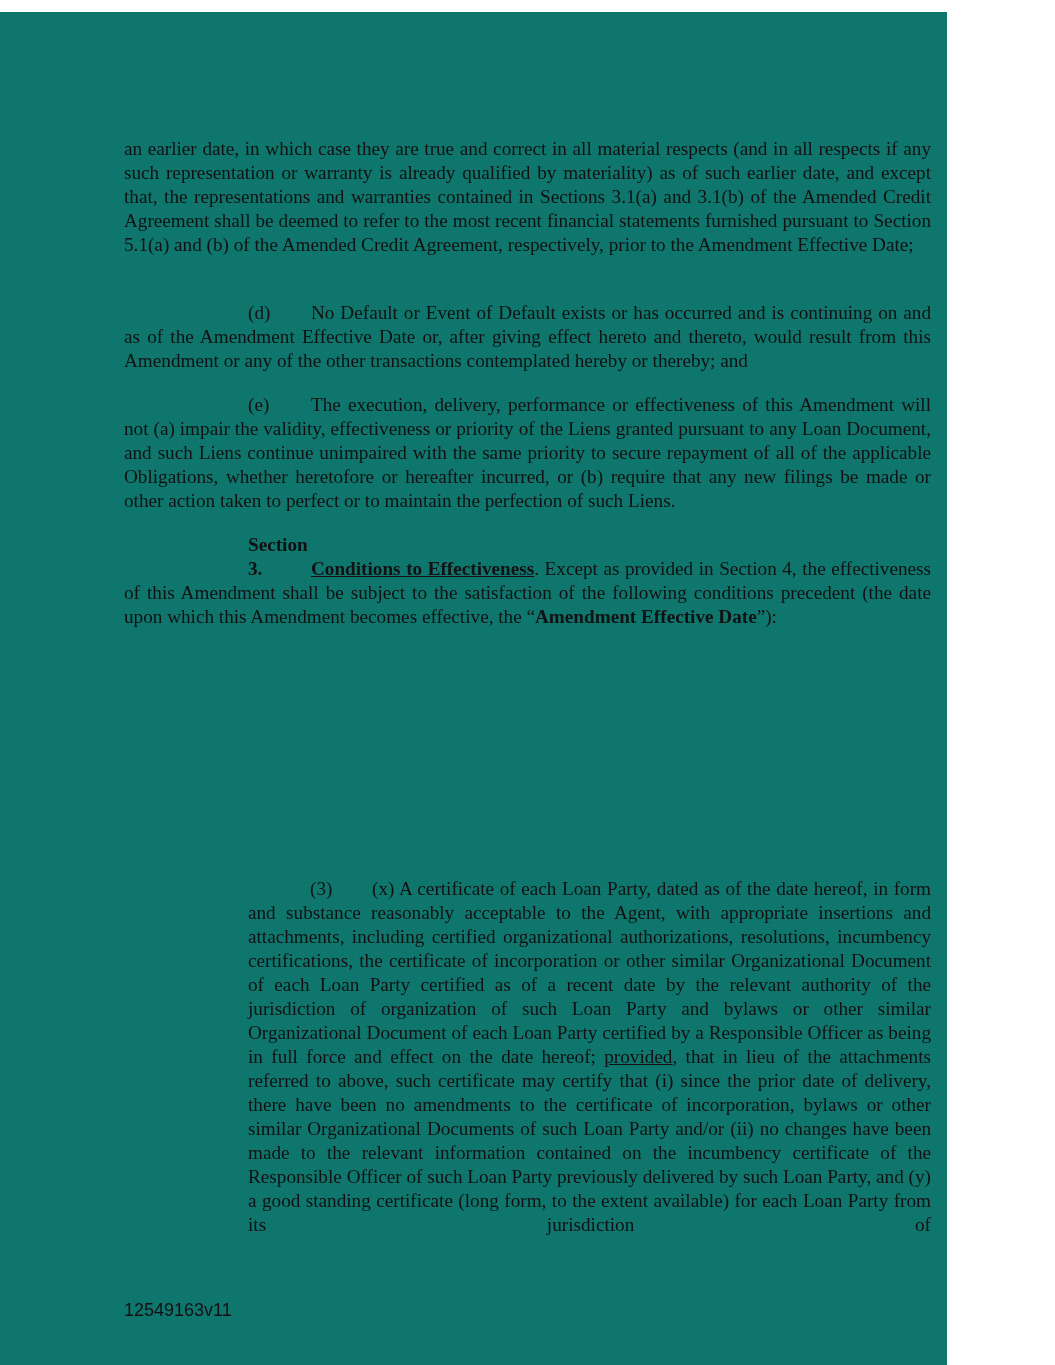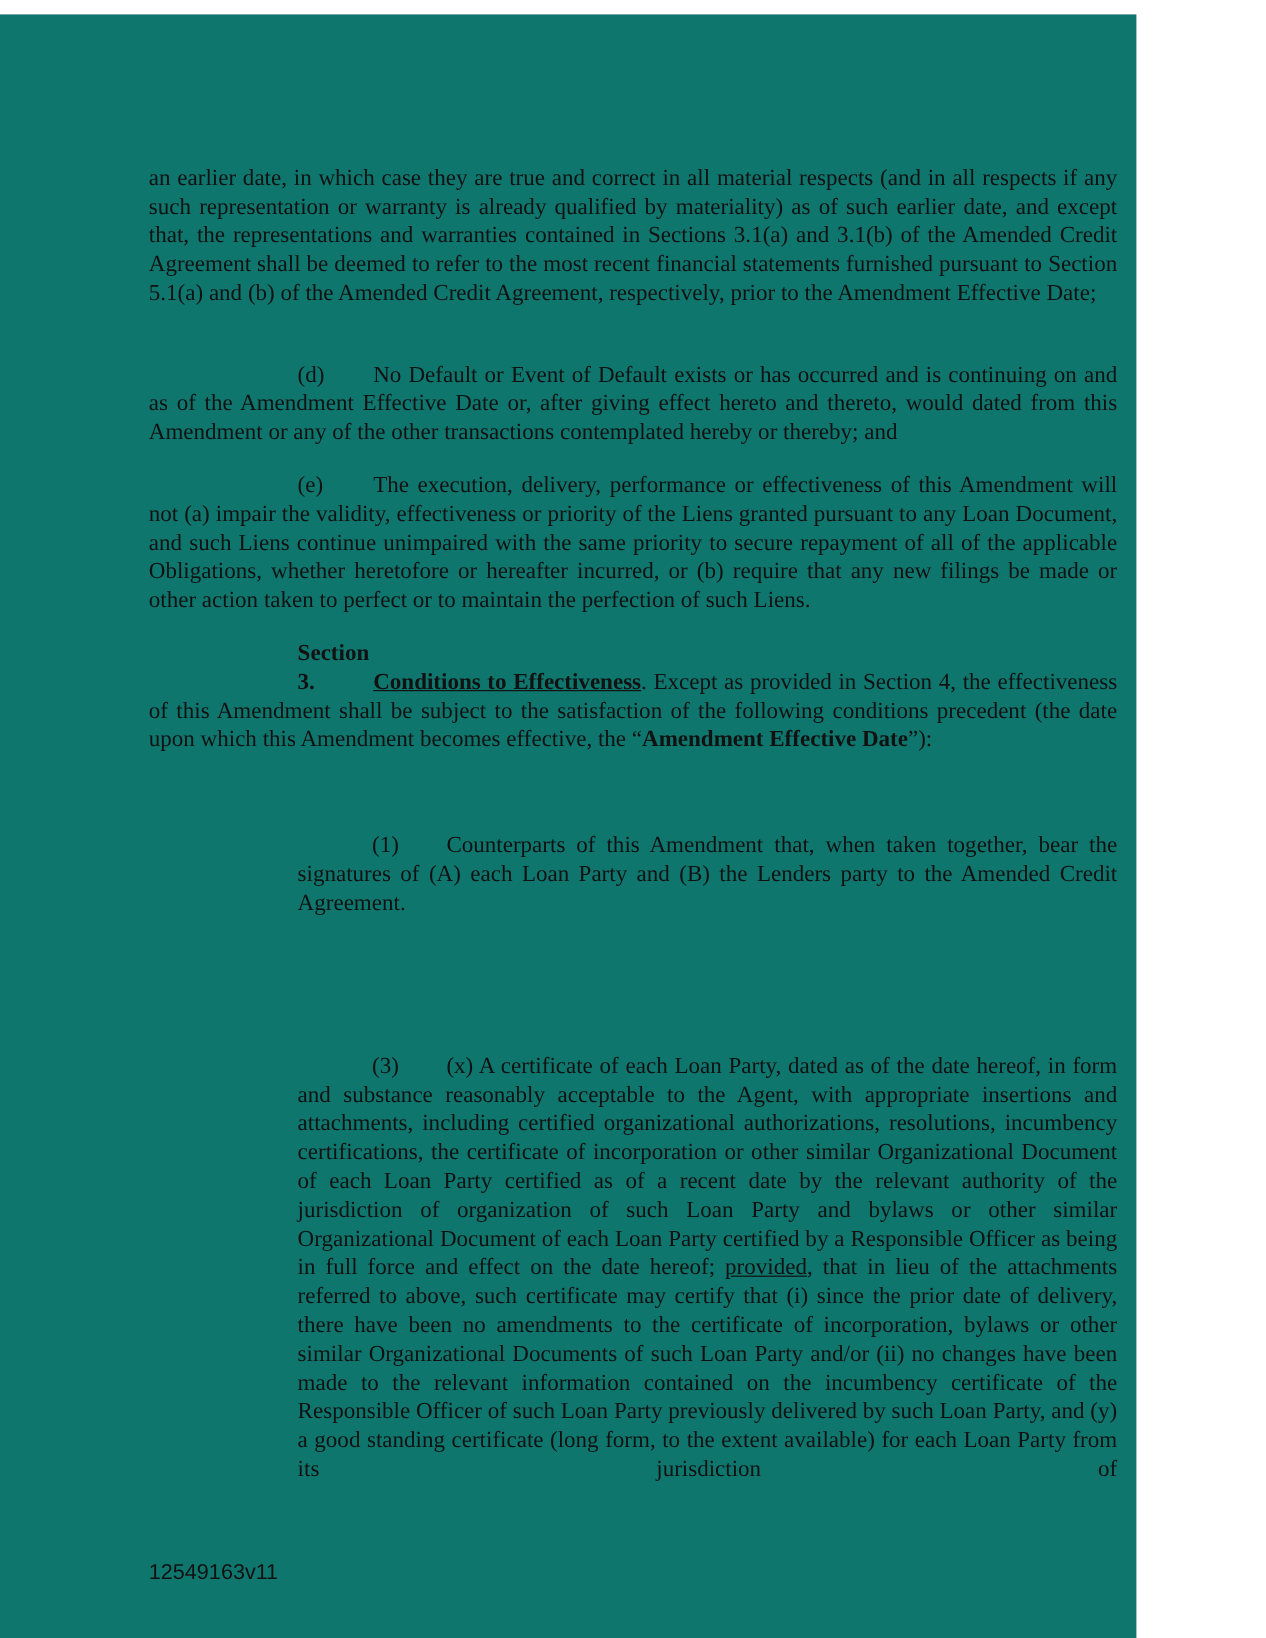--- a/index.html
+++ b/index.html
@@ -25,26 +25,25 @@
     font-family: "Liberation Sans", sans-serif; font-size: 18px; color: #111;
   }
 </style>
 </head>
 <body>
 
 <div class="page">
 
   <p class="p full last" style="top:125px;">an earlier date, in which case they are true and correct in all material respects (and in all respects if any such representation or warranty is already qualified by materiality) as of such earlier date, and except that, the representations and warranties contained in Sections 3.1(a) and 3.1(b) of the Amended Credit Agreement shall be deemed to refer to the most recent financial statements furnished pursuant to Section 5.1(a) and (b) of the Amended Credit Agreement, respectively, prior to the Amendment Effective Date;</p>
 
-  <p class="p full last" style="top:289px;"><span class="indent1"></span><span class="lbl-d">(d)</span><span>No Default or Event of Default exists or has occurred and is continuing on and as of the Amendment Effective Date or, after giving effect hereto and thereto, would dated from this Amendment or any of the other transactions contemplated hereby or thereby; and</span></p>
+  <p class="p full last" style="top:289px;"><span class="indent1"></span><span class="lbl-d">(d)</span><span>No Default or Event of Default exists or has occurred and is continuing on and as of the Amendment Effective Date or, after giving effect hereto and thereto, would result from this Amendment or any of the other transactions contemplated hereby or thereby; and</span></p>
 
   <p class="p full last" style="top:381px;"><span class="indent1"></span><span class="lbl-d">(e)</span><span>The execution, delivery, performance or effectiveness of this Amendment will not (a) impair the validity, effectiveness or priority of the Liens granted pursuant to any Loan Document, and such Liens continue unimpaired with the same priority to secure repayment of all of the applicable Obligations, whether heretofore or hereafter incurred, or (b) require that any new filings be made or other action taken to perfect or to maintain the perfection of such Liens.</span></p>
 
   <p class="p full last" style="top:521px;"><span class="indent1"></span><b class="lbl-s" style="width:63px;">Section 3.</b><u><b>Conditions to Effectiveness</b></u><span>.  Except as provided in Section 4, the effectiveness of this Amendment shall be subject to the satisfaction of the following conditions precedent (the date upon which this Amendment becomes effective, the “</span><b>Amendment Effective Date</b><span>”):</span></p>
 
 
-  <p class="p ind last" style="top:681px;"><span class="indent2"></span><span class="lbl-n">(1)</span><span>Counterparts of this Amendment that, when taken together, bear the signatures of (A) each Loan Party and (B) the Lenders party to the Amended Credit Agreement.</span></p>
 
 
   <p class="p ind" style="top:865px; text-align-last: justify;"><span class="indent2"></span><span class="lbl-n">(3)</span><span>(x) A certificate of each Loan Party, dated as of the date hereof, in form and substance reasonably acceptable to the Agent, with appropriate insertions and attachments, including certified organizational authorizations, resolutions, incumbency certifications, the certificate of incorporation or other similar Organizational Document of each Loan Party certified as of a recent date by the relevant authority of the jurisdiction of organization of such Loan Party and bylaws or other similar Organizational Document of each Loan Party certified by a Responsible Officer as being in full force and effect on the date hereof; </span><u>provided</u><span>, that in lieu of the attachments referred to above, such certificate may certify that (i) since the prior date of delivery, there have been no amendments to the certificate of incorporation, bylaws or other similar Organizational Documents of such Loan Party and/or (ii) no changes have been made to the relevant information contained on the incumbency certificate of the Responsible Officer of such Loan Party previously delivered by such Loan Party, and (y) a good standing certificate (long form, to the extent available) for each Loan Party from its jurisdiction of</span></p>
 
   <div class="footer">12549163v11</div>
 </div>
 
 </body></html>

